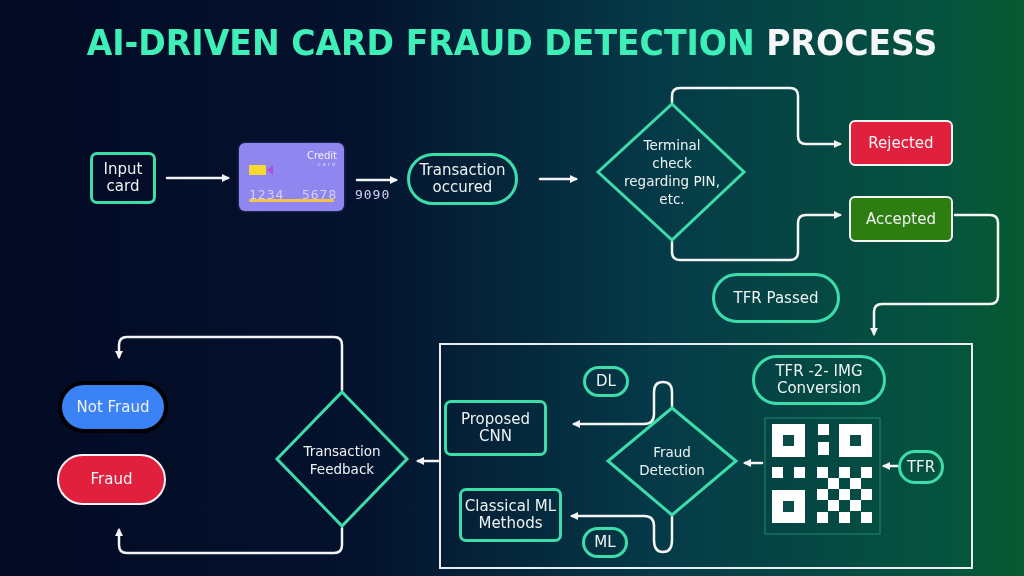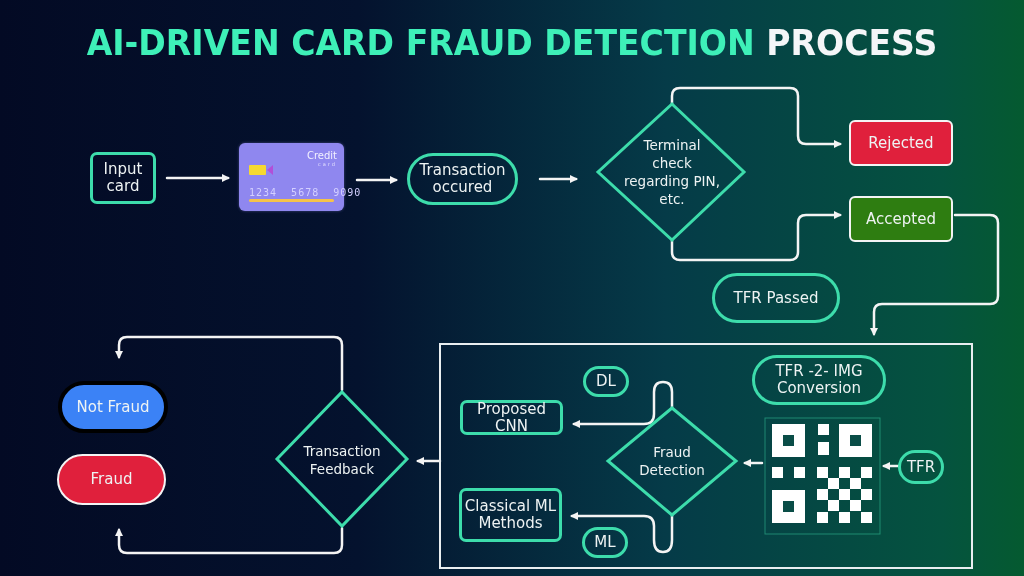--- a/index.html
+++ b/index.html
@@ -34,21 +34,21 @@
   }
   .card {
     position:absolute; left:239px; top:143px; width:105px; height:68px;
     background:#8f87ef; border-radius:6px; box-shadow:0 0 3px rgba(160,150,255,0.4);
   }
   .card .chip { position:absolute; left:10px; top:22px; width:17px; height:10px; background:#f6d930; border-radius:1px; }
   .card .contactless { position:absolute; left:28px; top:22px; width:0; height:0;
     border-top:5px solid transparent; border-bottom:5px solid transparent; border-right:6px solid #b14fd8; }
   .card .brand { position:absolute; right:7px; top:9px; font-size:10px; color:#f2f0ff; text-align:center; line-height:8px;margin-left:36px; }
   .card .brand-sub { position:absolute; right:7px; top:18px; font-size:5px; color:#e5e2ff; letter-spacing:2px; }
-  .card .number { position:absolute; left:10px; top:44px; font-size:10px; color:#d4d0ff; letter-spacing:1px; font-family:"DejaVu Sans Mono", monospace; }
+  .card .number { position:absolute; left:10px; top:44px; font-size:13px; color:#d4d0ff; letter-spacing:1px; font-family:"DejaVu Sans Mono", monospace; }
   .card .stripe { position:absolute; left:10px; top:56px; width:85px; height:3px; background:#f5c34a; border-radius:2px; }
 </style>
 </head>
 <body>
 
 <div class="title"><span class="t1">AI-DRIVEN CARD FRAUD DETECTION</span><span class="t2"> PROCESS</span></div>
 
 <svg class="flow" width="1024" height="576" viewBox="0 0 1024 576">
   <defs>
     <marker id="ah" markerWidth="8" markerHeight="8" refX="6" refY="4" orient="auto" markerUnits="userSpaceOnUse">
@@ -153,21 +153,21 @@
 Conversion</div>
 
 <div class="node pill" style="left:898px;top:450px;width:46px;height:34px;">TFR</div>
 
 <div class="dlabel" style="left:612px;top:441px;width:120px;height:40px;white-space:pre-line;">Fraud
 Detection</div>
 
 <div class="node pill" style="left:583px;top:366px;width:46px;height:31px;">DL</div>
 <div class="node pill" style="left:582px;top:527px;width:46px;height:31px;">ML</div>
 
-<div class="node rect" style="left:460px;top:400px;width:103px;height:35px;white-space:pre-line;">Proposed
+<div class="node rect" style="left:444px;top:400px;width:103px;height:56px;white-space:pre-line;">Proposed
 CNN</div>
 <div class="node rect" style="left:459px;top:488px;width:103px;height:54px;white-space:pre-line;">Classical ML
 Methods</div>
 
 <div class="dlabel" style="left:282px;top:440px;width:120px;height:40px;white-space:pre-line;">Transaction
 Feedback</div>
 
 <div class="node green-pill" style="left:58px;top:381px;width:110px;height:52px;">Not Fraud</div>
 <div class="node red-pill" style="left:57px;top:454px;width:109px;height:51px;">Fraud</div>
 

